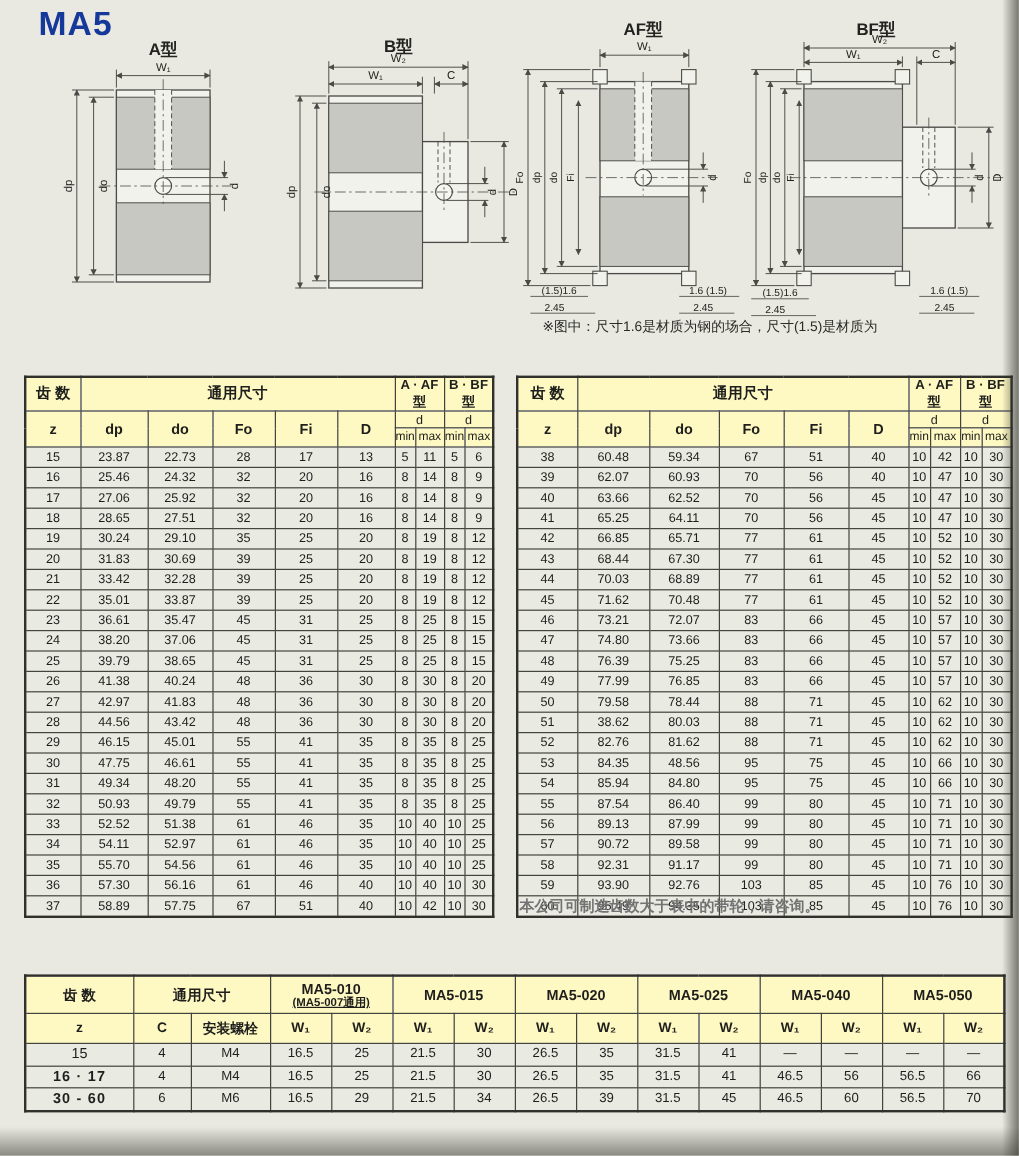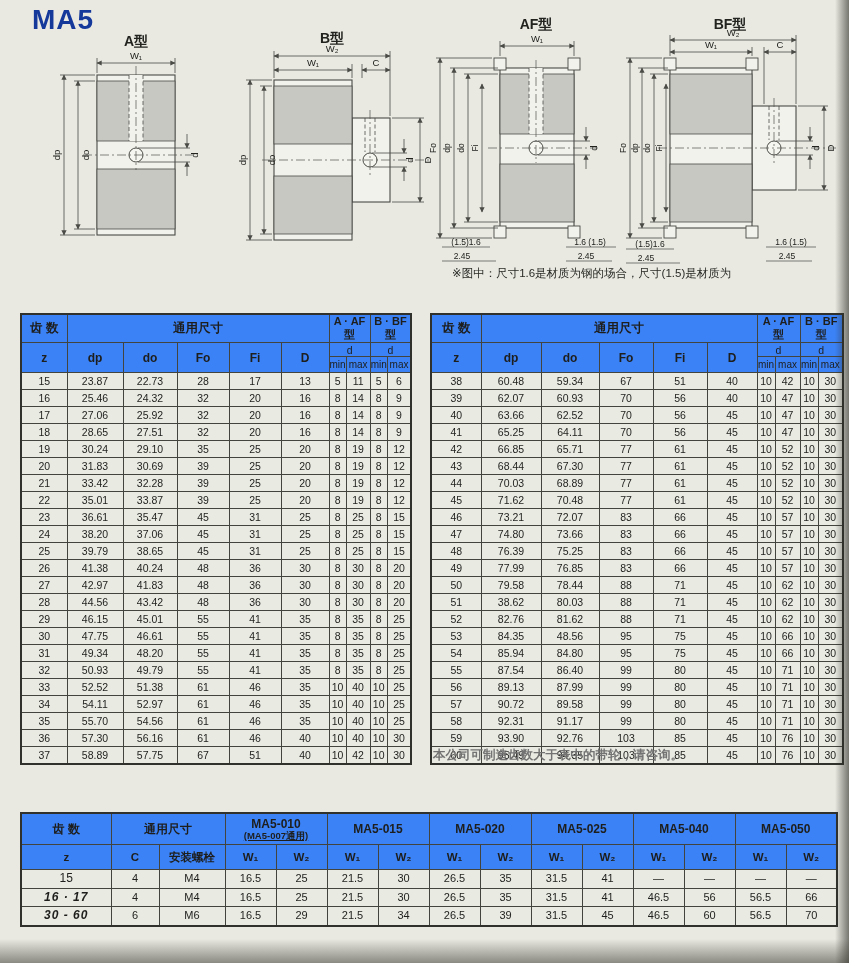--- a/index.html
+++ b/index.html
@@ -24,38 +24,38 @@
   .dim{font-size:9.5px;}
   .dim-s{font-size:8.5px;}
 
   .note{position:absolute;font-size:11.5px;line-height:1.5;color:#2a2a26;}
   .note .l2{padding-left:48px;}
   .tnote{position:absolute;left:433px;top:747px;font-size:12.5px;font-weight:bold;color:#737373;}
 
   table{border-collapse:collapse;table-layout:fixed;position:absolute;background:#e9eae2;}
   th,td{border:1px solid #44443e;text-align:center;vertical-align:middle;padding:0;overflow:hidden;}
   table{border:2px solid #30302c;}
-  thead th{background:#3b82f6;}
+  thead th{background:#fef9c3;}
 
   .mtable td{font-size:10.5px;height:16px;line-height:16px;}
   .mtable .h1{height:27px;font-size:12.5px;font-weight:bold;}
   .mtable .h1s{height:27px;font-size:11px;font-weight:bold;}
   .mtable .h2{font-size:12px;font-weight:bold;}
   .mtable .hd{height:13px;line-height:12px;font-size:10.5px;font-weight:normal;}
   .mtable .hmm{height:15px;line-height:14px;font-size:10px;font-weight:normal;}
   #mtL{left:20px;top:313px;}
   #mtR{left:430px;top:313px;}
 
   #btable{left:20px;top:812px;}
   #btable .h1{height:30px;font-size:12px;font-weight:bold;}
   #btable .sub{font-size:9.5px;font-weight:bold;line-height:1.1;text-decoration:underline;}
   #btable .h2{height:24px;font-size:11.5px;font-weight:bold;}
   #btable td{font-size:11px;height:17.5px;line-height:17.5px;}
   #btable td:first-child{font-size:12px;}
-  #btable tbody tr:nth-child(n+2) td:first-child{font-style:italic;font-weight:bold;letter-spacing:1px;}
+  #btable tbody tr:nth-child(n+2) td:first-child{font-weight:bold;letter-spacing:1px;}
 </style>
 </head>
 <body>
 
 <div class="page-title">MA5</div>
 
 <svg style="left:35px;top:30px" width="175" height="240" viewBox="0 0 175 240">
   <defs>
       <marker id="arA" viewBox="0 0 10 10" refX="9" refY="5" markerWidth="6.5" markerHeight="6.5" orient="auto-start-reverse">
         <path d="M0 0L10 5L0 10z" fill="#4a4a46"></path>

